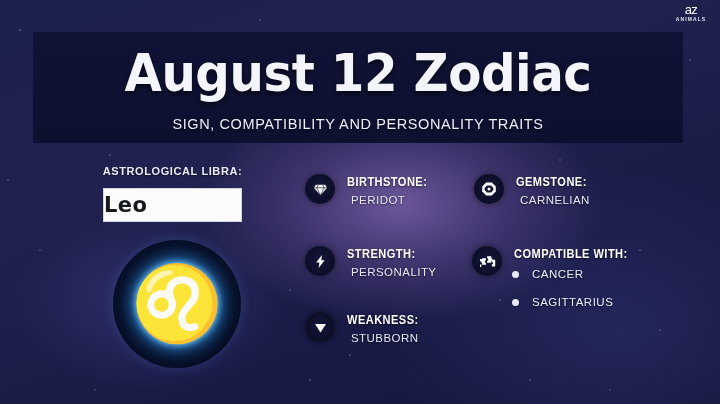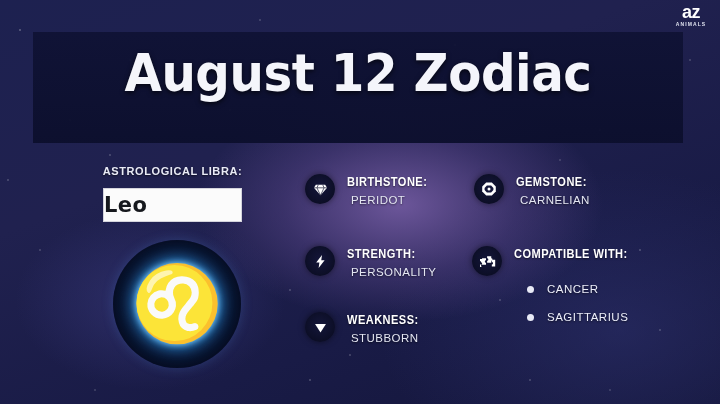--- a/index.html
+++ b/index.html
@@ -45,21 +45,21 @@
       radial-gradient(1px 1px at 290px 290px,#fff,transparent),
       radial-gradient(1px 1px at 455px 45px,#fff,transparent),
       radial-gradient(1px 1px at 530px 380px,#fff,transparent),
       radial-gradient(1px 1px at 600px 130px,#fff,transparent),
       radial-gradient(1px 1px at 660px 330px,#fff,transparent),
       radial-gradient(1px 1px at 110px 155px,#fff,transparent),
       radial-gradient(1px 1px at 350px 355px,#fff,transparent);
   }
   
   #logo{position:absolute;top:3px;right:6px;width:46px;height:26px;text-align:center;line-height:1;}
-  #logo .az{font-size:18px;font-weight:bold;color:#fff;letter-spacing:-.5px;display:block;}
+  #logo .az{font-size:13px;font-weight:normal;color:#fff;letter-spacing:-.5px;display:block;}
   #logo .animals{font-size:5px;font-weight:bold;color:#dfe2ef;letter-spacing:1.1px;display:block;margin-top:1px;}
   
   #title-band{
     position:absolute;left:33px;top:32px;width:650px;height:111px;
     background:linear-gradient(180deg,rgba(15,18,52,.93),rgba(12,15,45,.96));
   }
   #main-title{
     position:absolute;left:0;top:11px;width:100%;text-align:center;
     font-family:"DejaVu Sans", sans-serif;
     font-size:52px;font-weight:bold;color:#f4f5fb;letter-spacing:-.5px;
@@ -119,21 +119,21 @@
     font-size:11.5px;color:#e4e6f2;letter-spacing:.45px;
     text-shadow:0 1px 2px rgba(0,0,0,.55);
     white-space:nowrap;
   }
   #fact-birthstone{left:305px;top:174px;}
   #fact-strength{left:305px;top:246px;}
   #fact-weakness{left:305px;top:312px;}
   #fact-gemstone{left:474px;top:174px;}
   #fact-compatible{left:472px;top:246px;}
   #compatible-list{
-    position:absolute;left:40px;top:22px;margin:15px;padding:0;list-style:none;
+    position:absolute;left:40px;top:22px;margin:0;padding:0;list-style:none;
   }
   #compatible-list li{
     position:relative;padding-left:20px;margin-bottom:16px;
     font-size:11.5px;color:#eceefa;letter-spacing:.5px;white-space:nowrap;
     text-shadow:0 1px 2px rgba(0,0,0,.55);
   }
   #compatible-list li .bullet{
     position:absolute;left:0;top:3px;width:7px;height:7px;border-radius:50%;
     background:#e8eaf6;
   }
@@ -146,20 +146,21 @@
   <div class="stars s1"></div>
   <div class="stars s2"></div>
 
   <div id="logo">
     <span class="az">az</span>
     <span class="animals">ANIMALS</span>
   </div>
 
   <div id="title-band">
     <div id="main-title">August 12 Zodiac</div>
+    <div id="subtitle">SIGN, COMPATIBILITY AND PERSONALITY TRAITS</div>
   </div>
 
   <div id="sign-label">ASTROLOGICAL LIBRA:</div>
   <div id="sign-box">
     <span id="sign-value">Leo</span>
   </div>
   <div id="sign-circle">
     <div id="sign-glyph">♌</div>
   </div>
 

